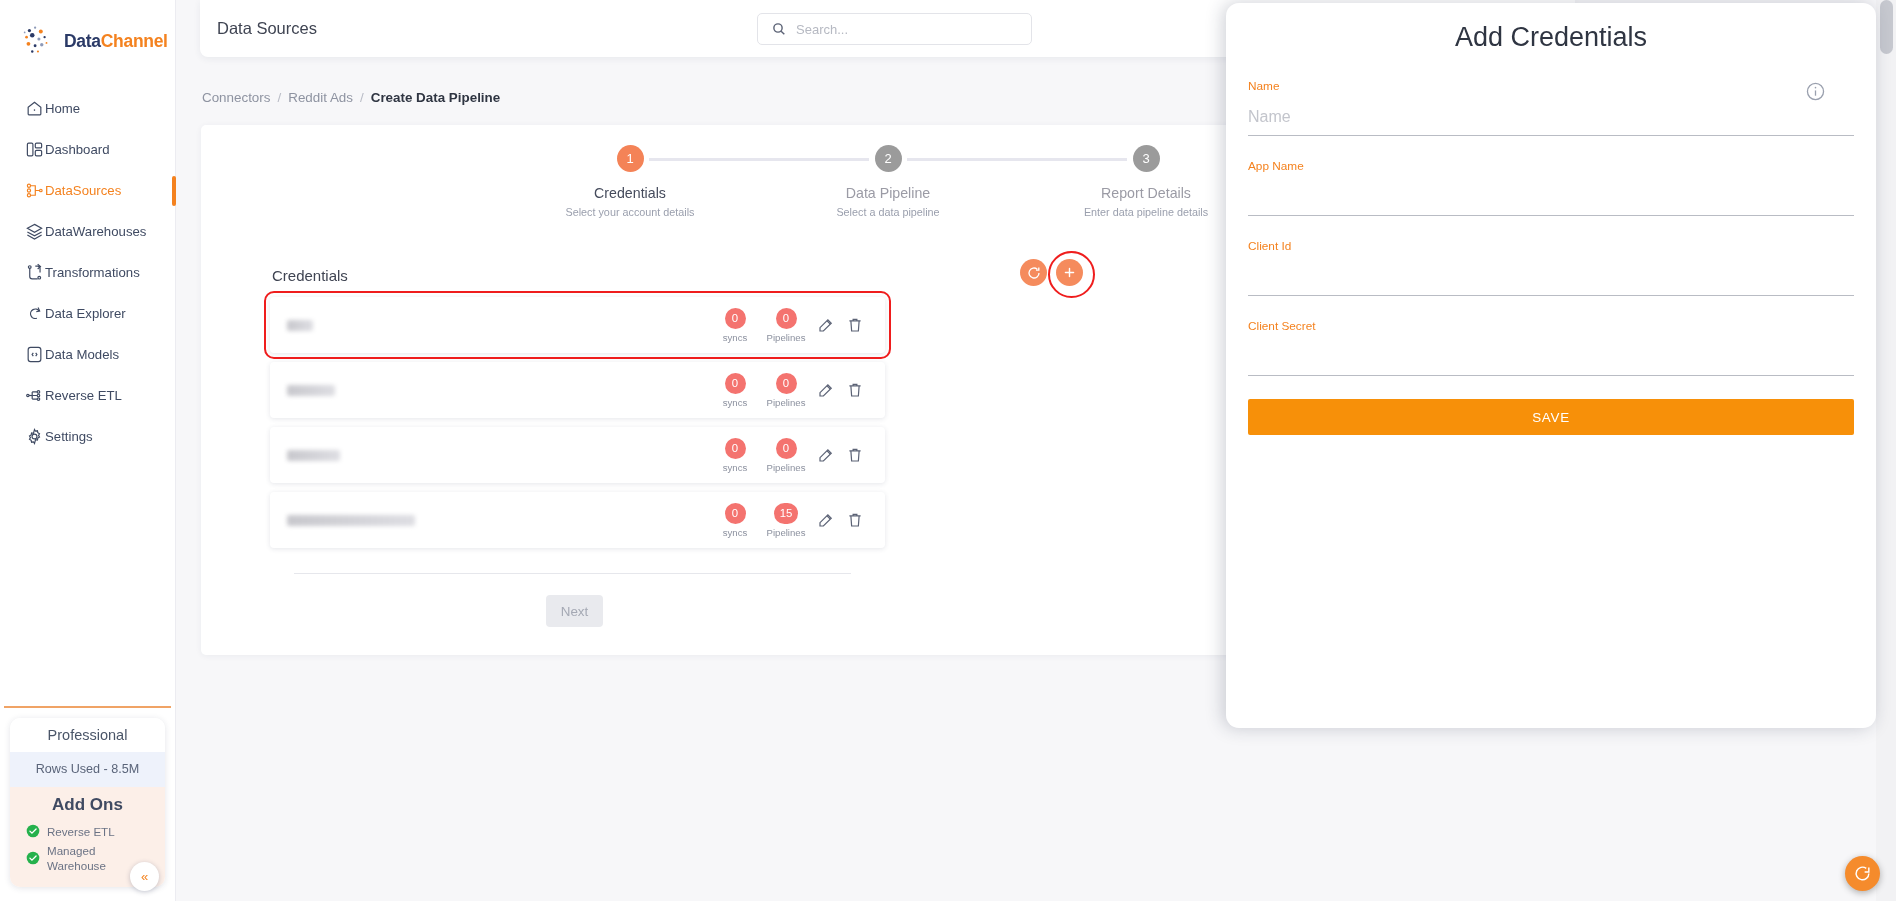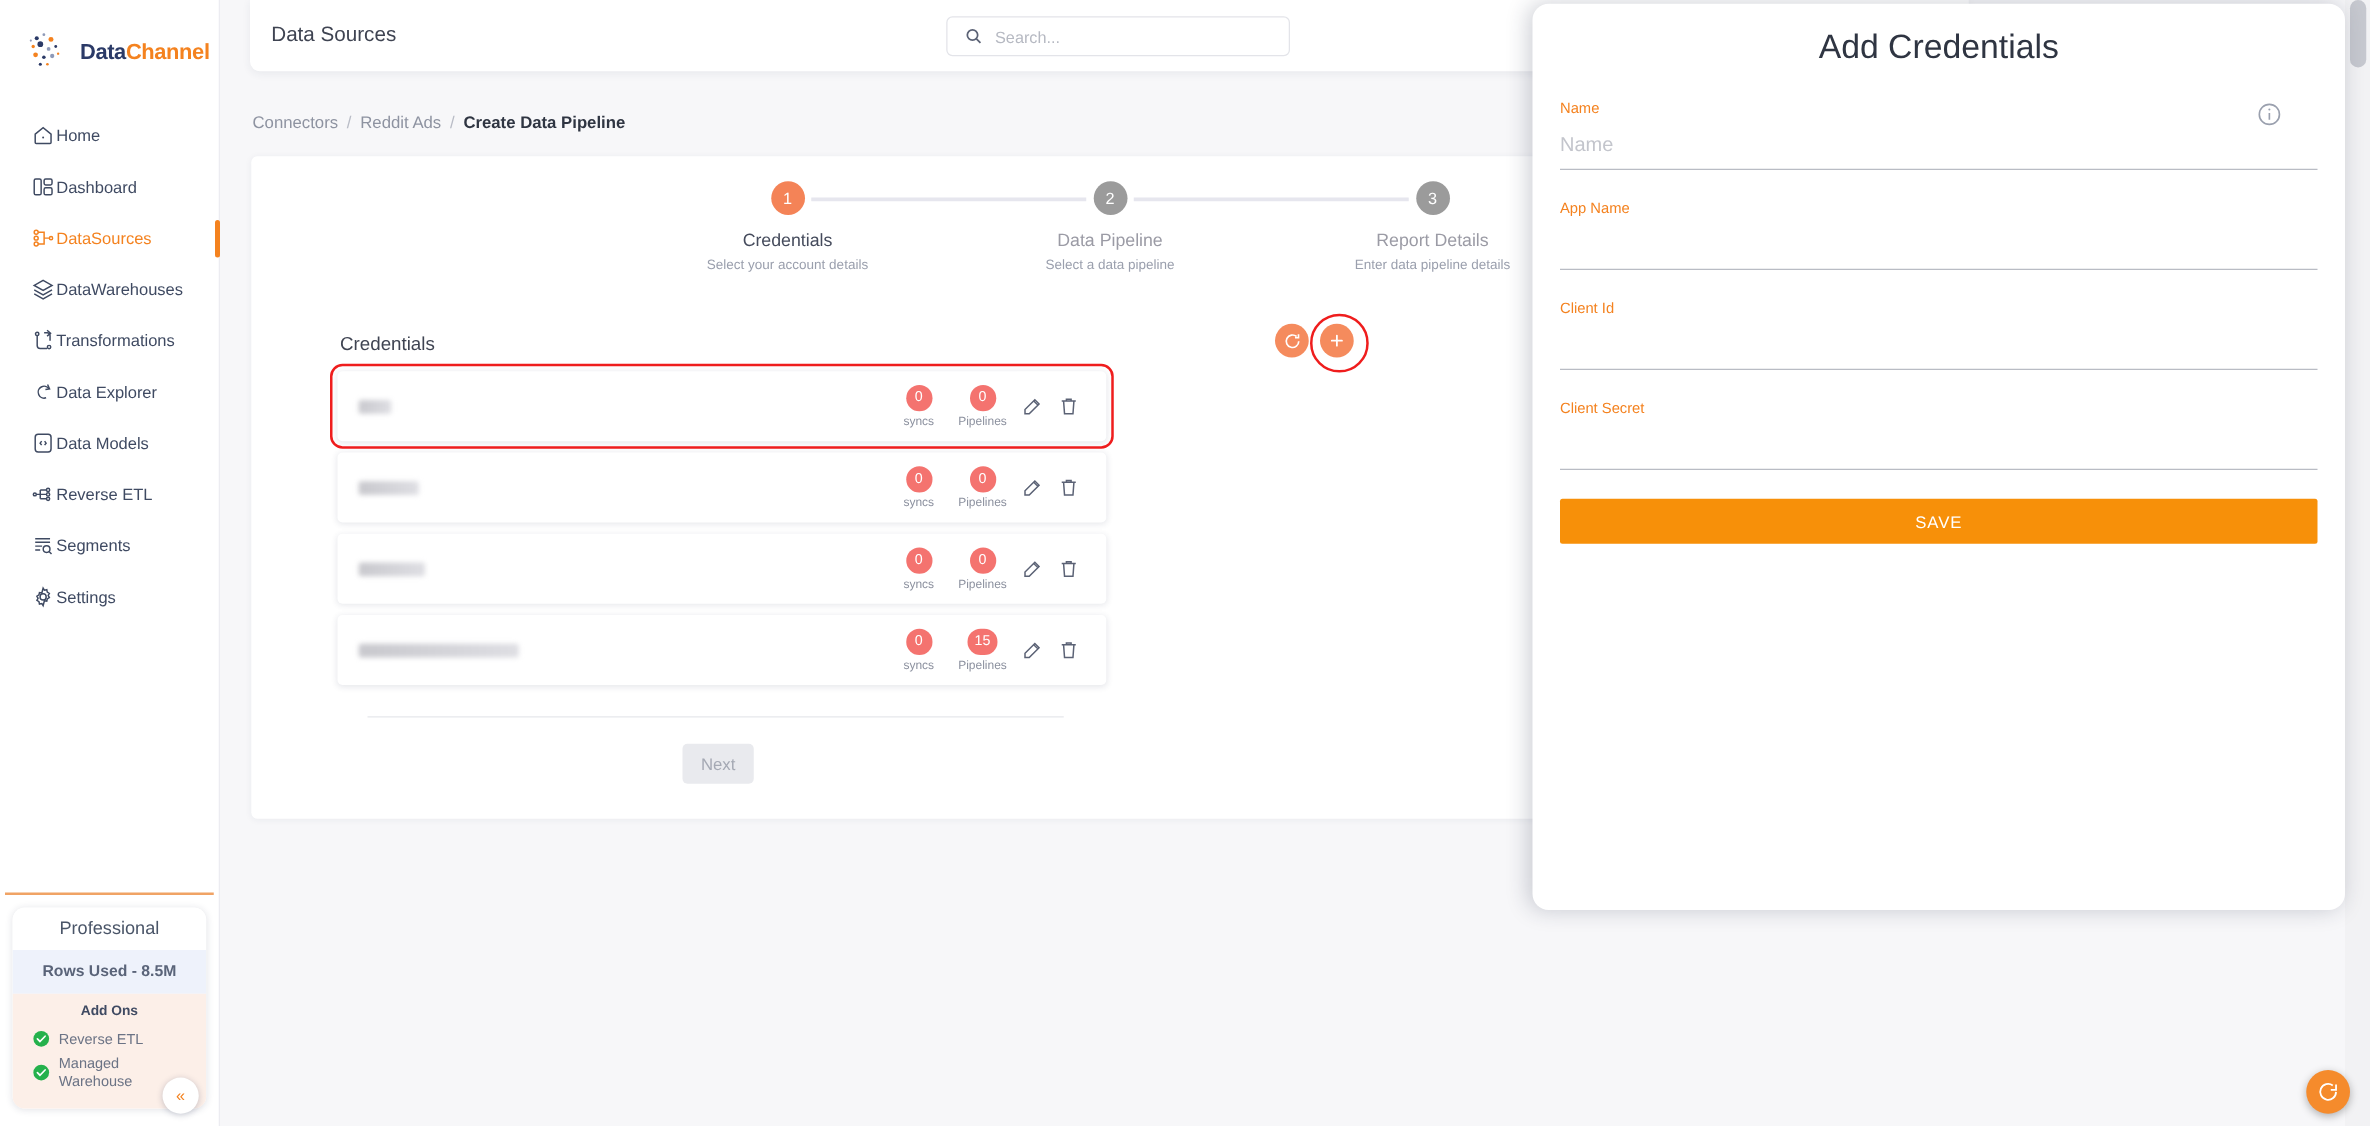--- a/index.html
+++ b/index.html
@@ -57,25 +57,24 @@
     background: #fff;
   }
   .plan-name {
     text-align: center; padding: 9px 0;
     font-size: 14.5px; color: #4a5568; font-weight: 400; background: #fff;
   }
   .plan-rows {
     text-align: center; padding: 10px 0 11px;
     font-size: 12.6px; color: #5a6479;
     background: #eef2fb;
-    font-weight: bold;
   }
   .plan-addons { background: #fcefe8; padding: 8px 0 12px; }
   .plan-addons h4 {
-    text-align: center; font-size: 11px; color: #3f4a62; font-weight: 700; margin-bottom: 7px;
+    text-align: center; font-size: 17px; color: #3f4a62; font-weight: 700; margin-bottom: 7px;
   }
   .addon {
     display: flex; align-items: center; gap: 7px;
     padding: 2px 0 2px 16px; font-size: 11.6px; color: #6b7385; line-height: 1.3;
   }
   .addon .check { flex: 0 0 14px; }
 
   .collapse-btn {
     position: absolute; left: 130px; bottom: 10px;
     width: 29px; height: 29px; border-radius: 50%;
@@ -368,30 +367,20 @@
             <path d="M9.1 7.5h6M9.1 12h6M9.1 16.5h6"></path>
             <path d="M9.1 7.5v9"></path>
             <circle cx="17" cy="7.5" r="1.6"></circle>
               <circle cx="17" cy="12" r="1.6"></circle>
               <circle cx="17" cy="16.5" r="1.6"></circle>
           </svg>
         </span>
         <span>Reverse ETL</span>
       </div>
 
-      <div class="nav-item">
-        <span class="ico">
-          <svg viewBox="0 0 24 24" width="19" height="19" fill="none" stroke="#3f4a62" stroke-width="1.5">
-            <path d="M4 5h15M4 8.5h15M4 12.5h7M4 16.5h5"></path>
-            <circle cx="15.5" cy="15.5" r="3.4"></circle>
-              <path d="M18 18l2.5 2.5"></path>
-          </svg>
-        </span>
-        <span>Segments</span>
-      </div>
 
       <div class="nav-item">
         <span class="ico">
           <svg viewBox="0 0 24 24" width="19" height="19" fill="none" stroke="#3f4a62" stroke-width="1.5">
             <circle cx="12" cy="12" r="3.1"></circle>
             <path d="M12 3.2l1.3 2.1 2.4-.5 .5 2.4 2.1 1.3-1.2 2.1 1.2 2.1-2.1 1.3-.5 2.4-2.4-.5L12 20.8l-1.3-2.1-2.4.5-.5-2.4-2.1-1.3 1.2-2.1-1.2-2.1 2.1-1.3.5-2.4 2.4.5z"></path>
           </svg>
         </span>
         <span>Settings</span>
       </div>

